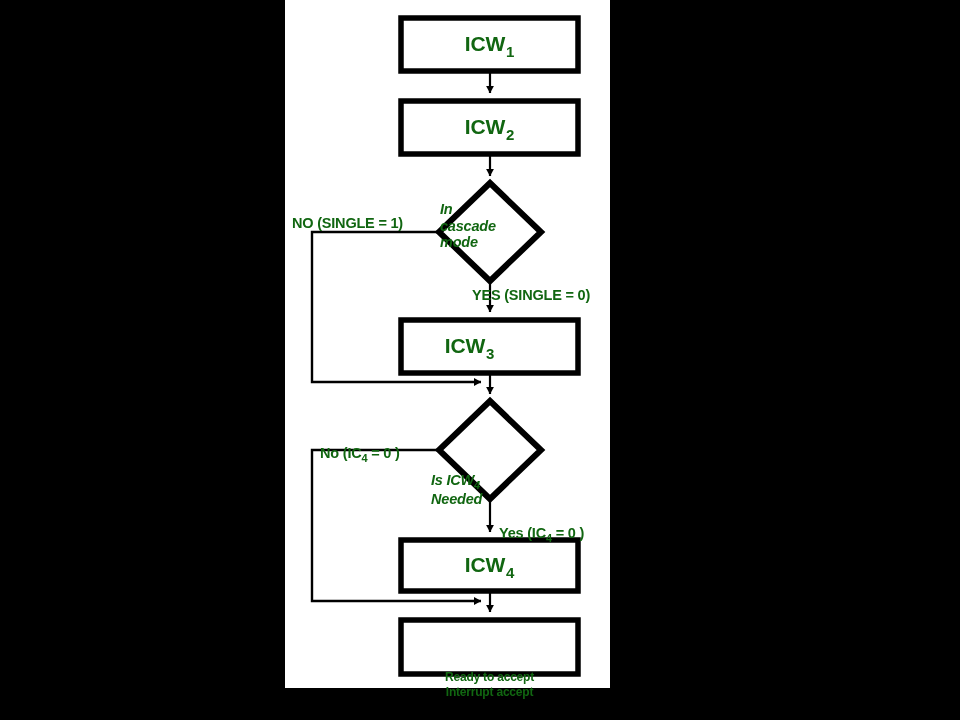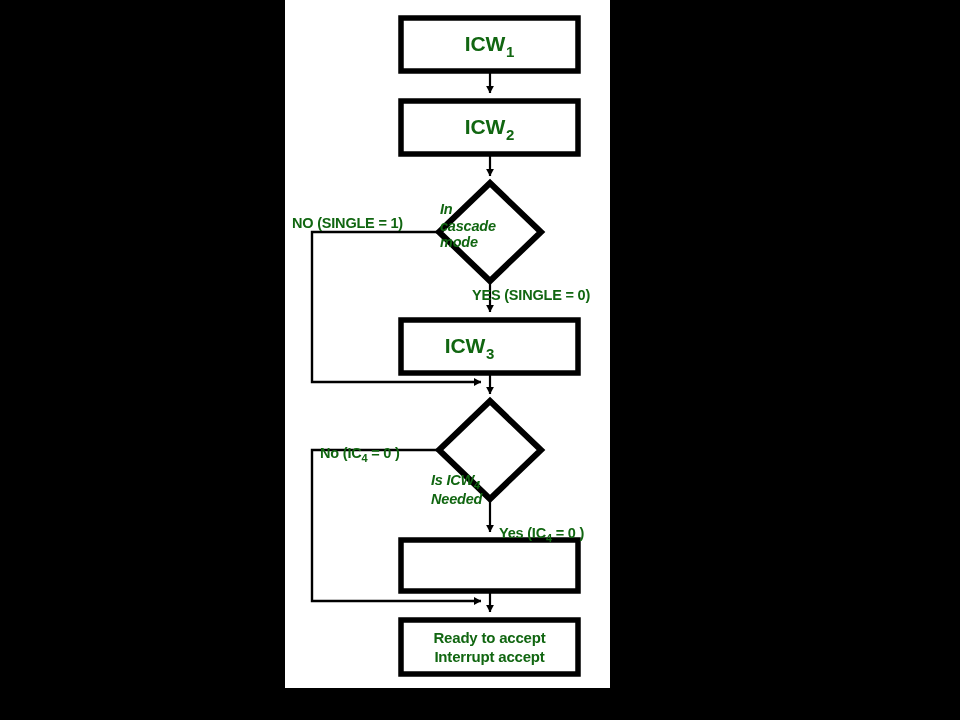--- a/index.html
+++ b/index.html
@@ -63,22 +63,23 @@
   }
   .edge-label {
     font-size: 14.5px;
   }
   .edge-label .sub {
     font-size: 11px;
     vertical-align: -0.35em;
   }
   .final-text {
     text-align: center;
-    font-size: 15px;
+    font-size: 12px;
     line-height: 1.25;
+    margin-top: 41px;
   }
 </style>
 </head>
 <body>
 
 <div id="stage">
 
   <div id="canvas-panel"></div>
 
   <svg id="diagram-svg" viewBox="0 0 960 720" xmlns="http://www.w3.org/2000/svg">
@@ -147,20 +148,23 @@
 
   <div class="lbl node-text" style="left:381px; top:335px; width:177px;">
     <span>ICW</span><span class="sub">3</span>
   </div>
 
   <div class="lbl diamond-text" style="left:431px; top:428px; width:100px;margin-top:44px;">
     <span>Is ICW</span><span class="sub">4</span><br>
     <span>Needed</span>
   </div>
 
+  <div class="lbl node-text" style="left:401px; top:554px; width:177px;">
+    <span>ICW</span><span class="sub">4</span>
+  </div>
 
   <div class="lbl final-text" style="left:401px; top:629px; width:177px;">
     <span>Ready to accept</span><br>
     <span>Interrupt accept</span>
   </div>
 
   <div class="lbl edge-label" style="left:292px; top:216px;">
     <span>NO (SINGLE = 1)</span>
   </div>
 

